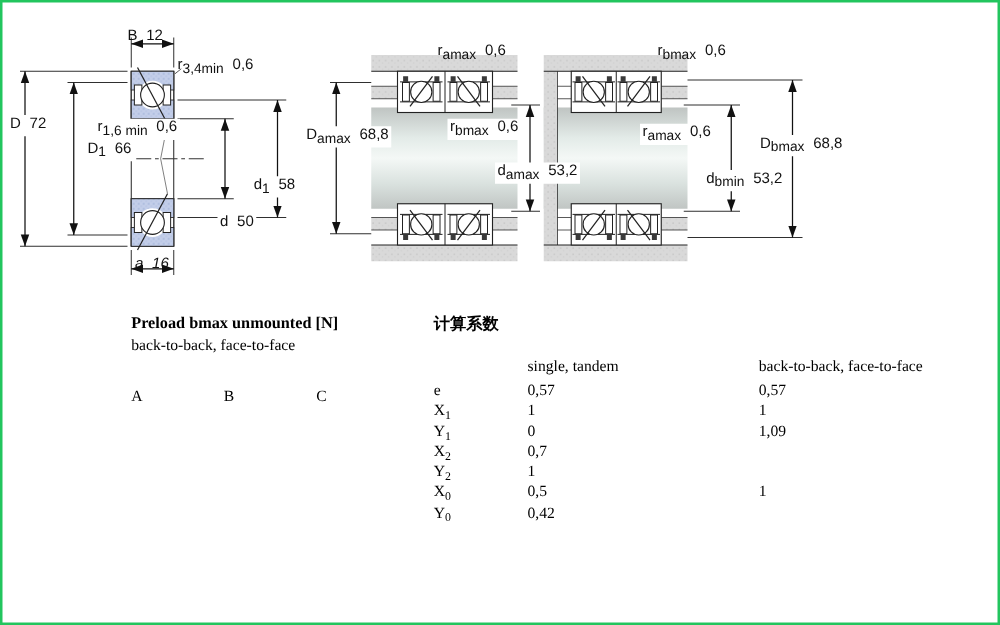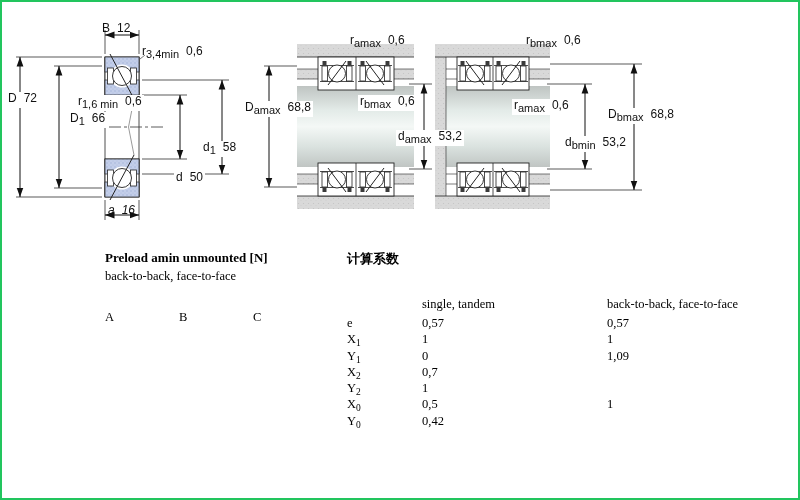--- a/index.html
+++ b/index.html
@@ -18,21 +18,21 @@
   .wbg{background:#fff;padding:0 2px;}
   
   .tbl{position:absolute;font-family:"Liberation Serif",serif;color:#000;}
   .t-title{font-weight:bold;font-size:13px;white-space:nowrap;}
   .t-sub{font-size:12.5px;margin-top:3px;white-space:nowrap;}
   .preload{left:103px;top:248px;width:240px;}
   .prow{display:grid;grid-template-columns:74px 74px 74px;font-size:12.5px;height:16px;}
   .phead{margin-top:26px;}
   .factors{left:345px;top:248px;width:440px;}
   .frow{display:grid;grid-template-columns:75px 185px auto;font-size:12.5px;height:16.3px;align-items:baseline;}
-  .fhead{margin-top:29px;height:19px;}
+  .fhead{margin-top:18px;height:19px;}
   .fsub{font-size:9.5px;vertical-align:-3px;}
 </style>
 </head>
 <body>
 
 <div id="page">
 
   <svg width="800" height="245" viewBox="0 0 800 245">
     <defs>
       <marker id="ar" viewBox="0 0 10 8" markerWidth="10" markerHeight="8" refX="9.5" refY="4" orient="auto-start-reverse" markerUnits="userSpaceOnUse">
@@ -225,21 +225,21 @@
   <div class="dlab wbg" style="left:241px;top:99px;"><span>D</span><span class="sub">amax</span><span class="val">68,8</span></div>
   <div class="dlab wbg" style="left:356px;top:93px;"><span>r</span><span class="sub">bmax</span><span class="val">0,6</span></div>
   <div class="dlab wbg" style="left:394px;top:128px;"><span>d</span><span class="sub">amax</span><span class="val">53,2</span></div>
 
   <div class="dlab" style="left:524px;top:32px;"><span>r</span><span class="sub">bmax</span><span class="val">0,6</span></div>
   <div class="dlab wbg" style="left:510px;top:97px;"><span>r</span><span class="sub">amax</span><span class="val">0,6</span></div>
   <div class="dlab wbg" style="left:561px;top:134px;"><span>d</span><span class="sub">bmin</span><span class="val">53,2</span></div>
   <div class="dlab wbg" style="left:604px;top:106px;"><span>D</span><span class="sub">bmax</span><span class="val">68,8</span></div>
 
   <div class="tbl preload">
-    <div class="t-title">Preload amin unmounted [N]</div>
+    <div class="t-title">Preload bmax unmounted [N]</div>
     <div class="t-sub">back-to-back, face-to-face</div>
     <div class="prow phead">
       <span>A</span>
       <span>B</span>
       <span>C</span>
     </div>
   </div>
 
   <div class="tbl factors">
     <div class="t-title">计算系数</div>

